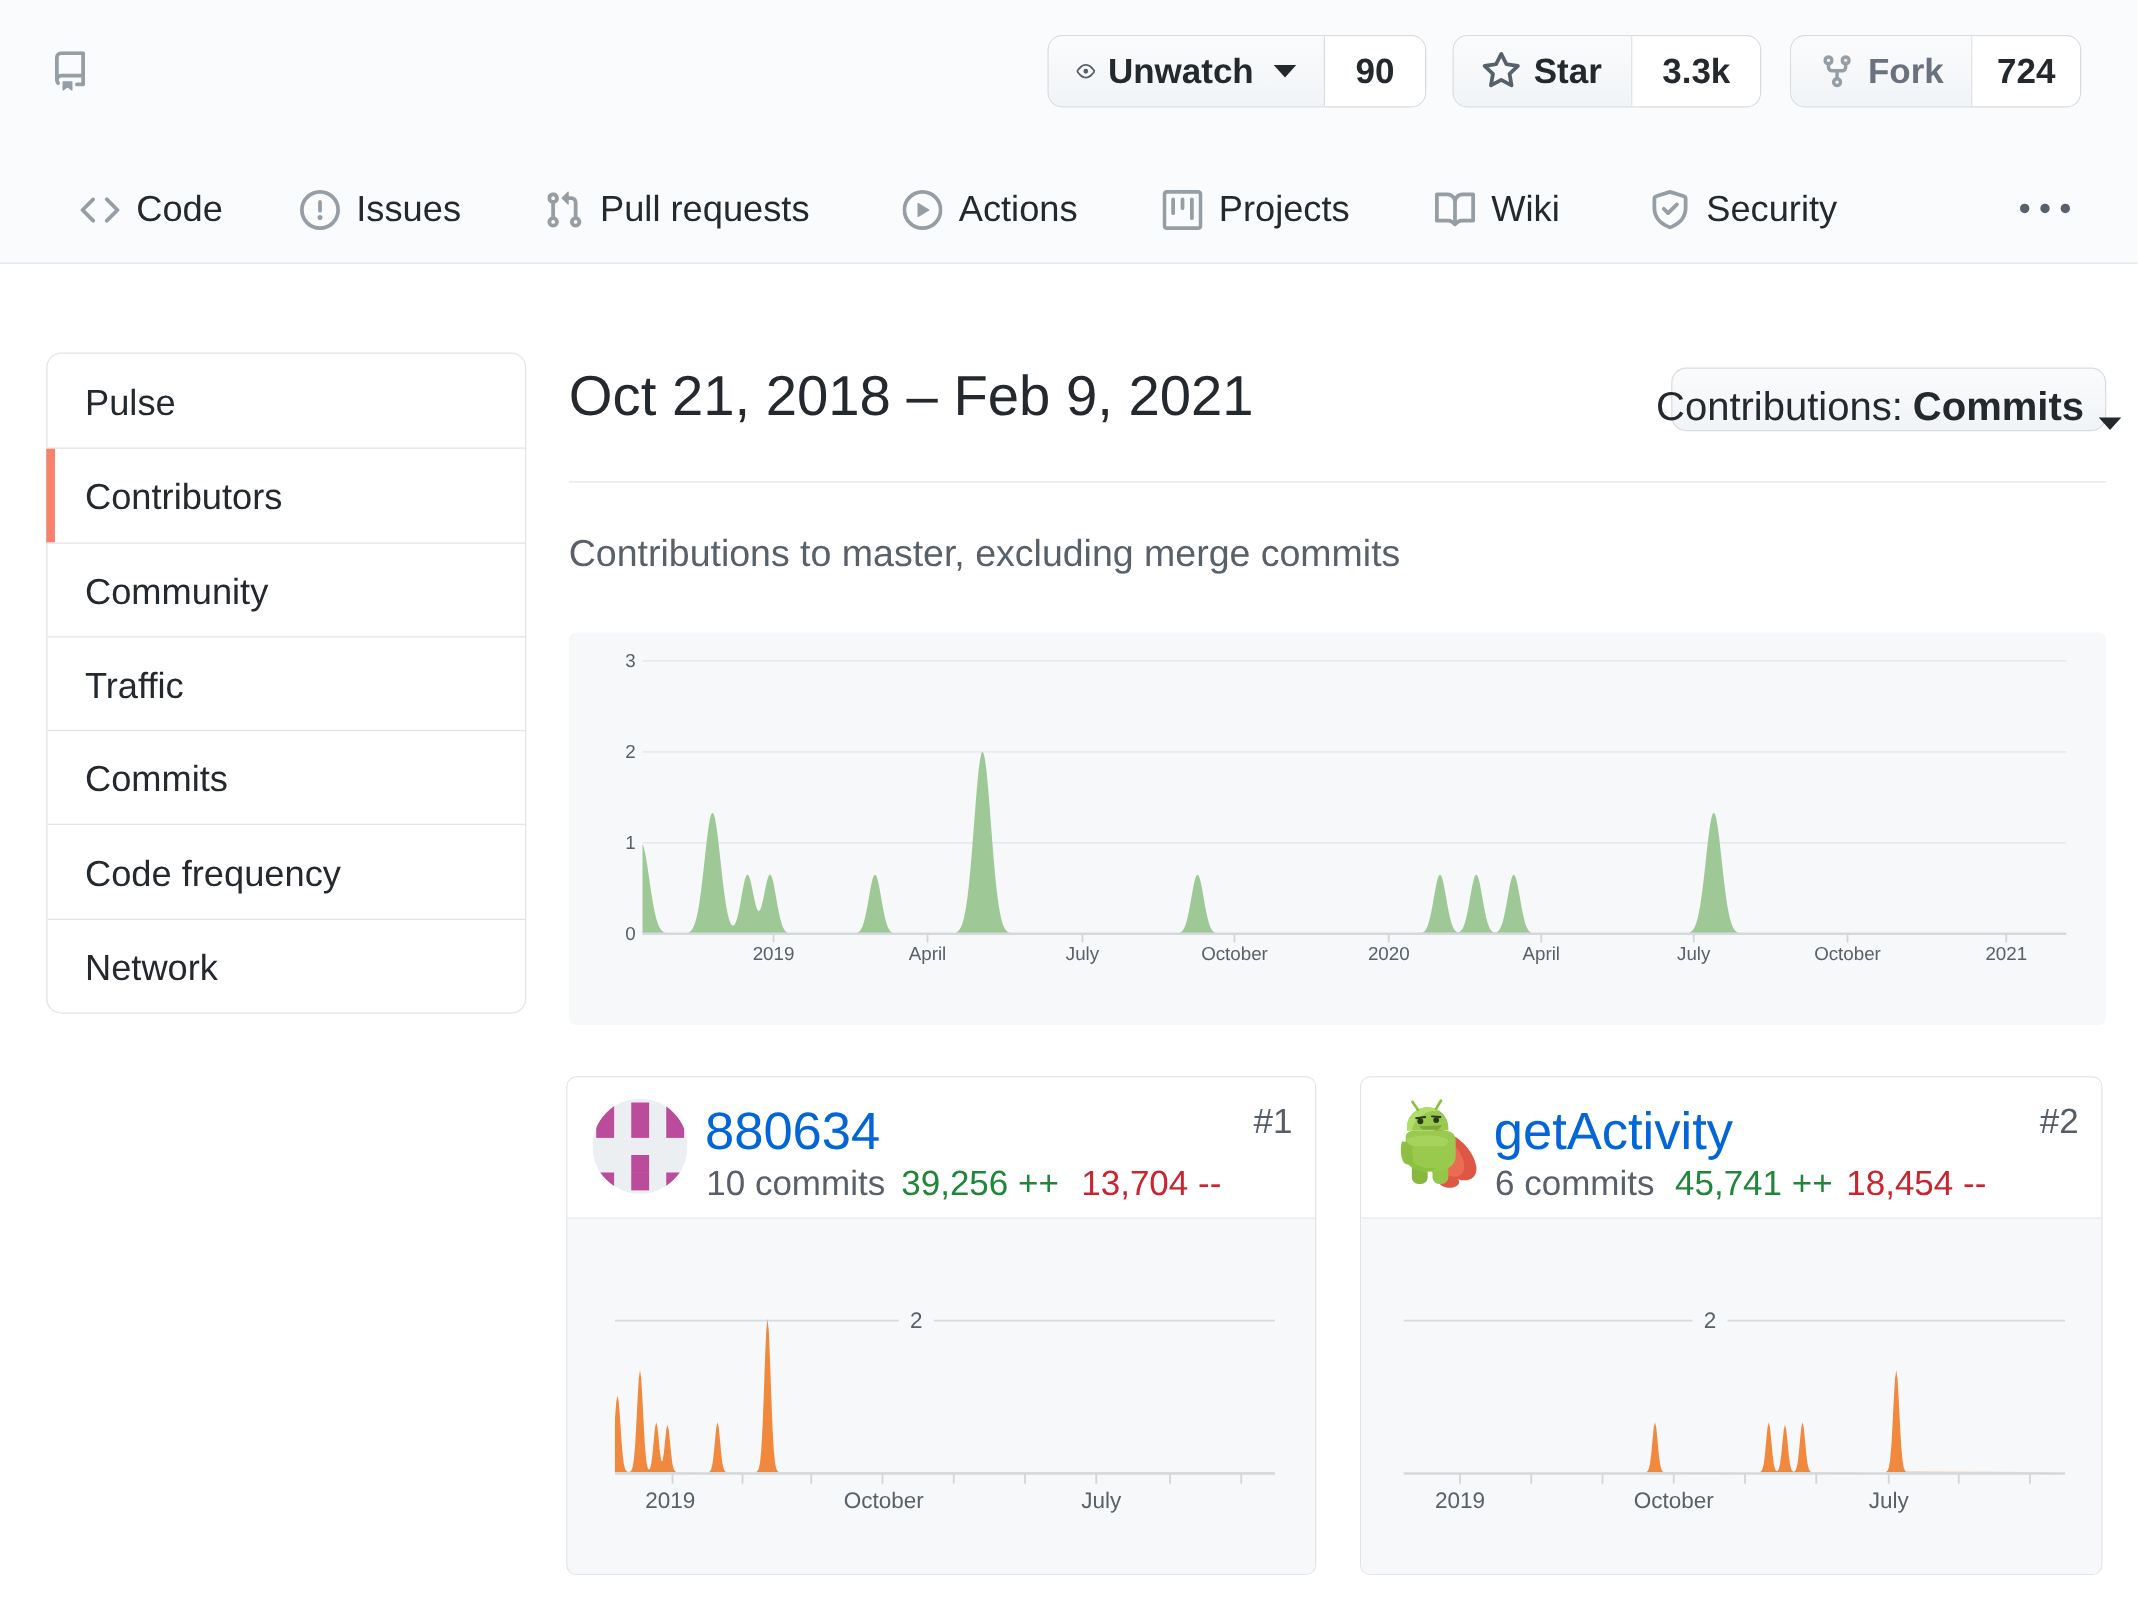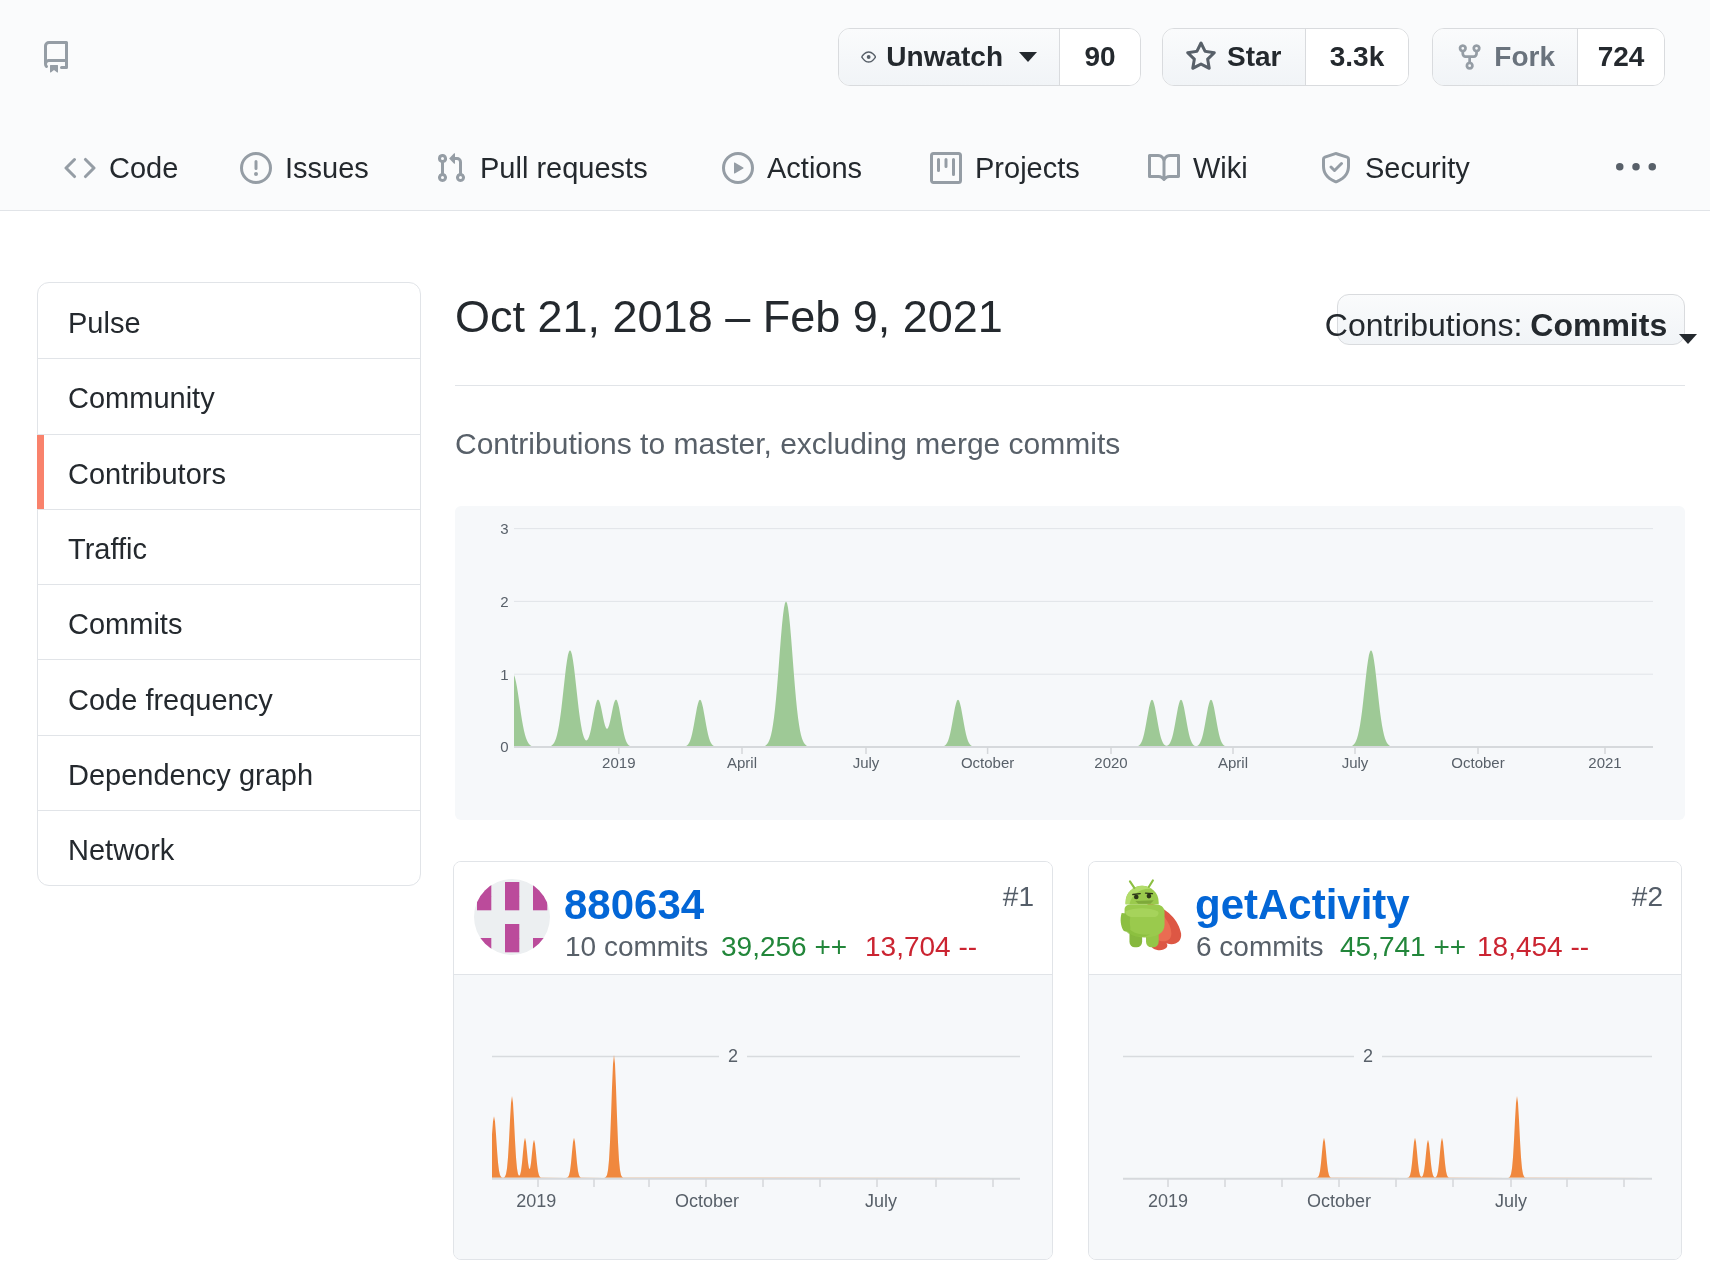--- a/index.html
+++ b/index.html
@@ -25,21 +25,21 @@
 
 .h2 { position:absolute; left:455px; top:291px; font-size:45px; line-height:52px; font-weight:400; color:#24292e; }
 .cbtn { position:absolute; left:1337px; top:294px; width:348px; height:51px; border:1px solid #d9dbde; border-radius:12px; background:linear-gradient(180deg,#fafbfc,#f1f4f7); display:flex; align-items:flex-end; justify-content:center; gap:8px; font-size:32px; color:#24292e; }
 .hr1 { position:absolute; left:455px; top:385px; width:1230px; height:1px; background:#e1e4e8; }
 .sub { position:absolute; left:455px; top:427px; font-size:30px; color:#586069; }
 .panel { position:absolute; left:455px; top:506px; width:1230px; height:314px; background:#f6f8fa; border-radius:6px; }
 
 .card { position:absolute; top:861px; height:399px; background:#fff; border:1px solid #e1e4e8; border-radius:8px; overflow:hidden; }
 .card .chead { position:relative; height:113px; background:#fff; border-bottom:1px solid #e1e4e8; }
 .card .cbody { position:relative; height:285px; background:#f6f8fa; }
-.card .uname { position:absolute; left:110px; top:20px; font-size:42px; font-weight:700; color:#0366d6; line-height:46px; }
+.card .uname { position:absolute; left:110px; top:20px; font-size:42px; font-weight:400; color:#0366d6; line-height:46px; }
 .card .rank { position:absolute; right:18px; top:20px; font-size:28px; line-height:30px; color:#545d68; }
 .card .stats { position:absolute; left:0; top:70px; font-size:28px; line-height:30px; color:#586069; white-space:nowrap; }
 .card .stats span { position:absolute; top:0; }
 .card .stats .add { color:#22863a; }
 .card .stats .del { color:#cb2431; }
 .card .stats .add { color:#22863a; }
 .card .stats .del { color:#cb2431; }
 .avatar { position:absolute; left:20px; top:17px; width:76px; height:76px; }
 svg { display:block; }
 .axlbl { font-size:15px; fill:#586069; font-family:"Liberation Sans",sans-serif; }
@@ -125,26 +125,25 @@
   </div>
   <div class="navitem" style="left:1616px;">
     <svg width="40" height="40" viewBox="0 0 16 16" fill="#586069">
         <path d="M8 9a1.5 1.5 0 100-3 1.5 1.5 0 000 3zM1.5 9a1.5 1.5 0 100-3 1.5 1.5 0 000 3zm13 0a1.5 1.5 0 100-3 1.5 1.5 0 000 3z"></path>
       </svg>
   </div>
 </div>
 
 <div class="side">
   <div class="it">Pulse</div>
+  <div class="it act">Contributors</div>
   <div class="it">Community</div>
-  <div class="it act">Contributors</div>
   <div class="it">Traffic</div>
   <div class="it">Commits</div>
   <div class="it">Code frequency</div>
-  <div class="it">Dependency graph</div>
   <div class="it">Network</div>
 </div>
 
 <div class="h2">Oct 21, 2018 – Feb 9, 2021</div>
 <div class="cbtn">Contributions: <b>Commits</b>
   <span style="display:inline-block; margin-left:4px; width:0; height:0; border-left:9px solid transparent; border-right:9px solid transparent; border-top:10px solid #24292e;"></span>
 </div>
 <div class="hr1"></div>
 <div class="sub">Contributions to master, excluding merge commits</div>
 

